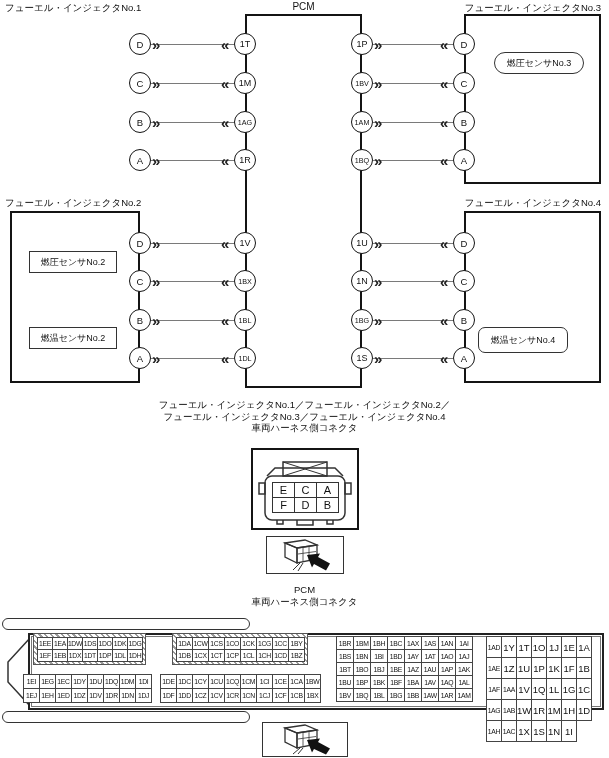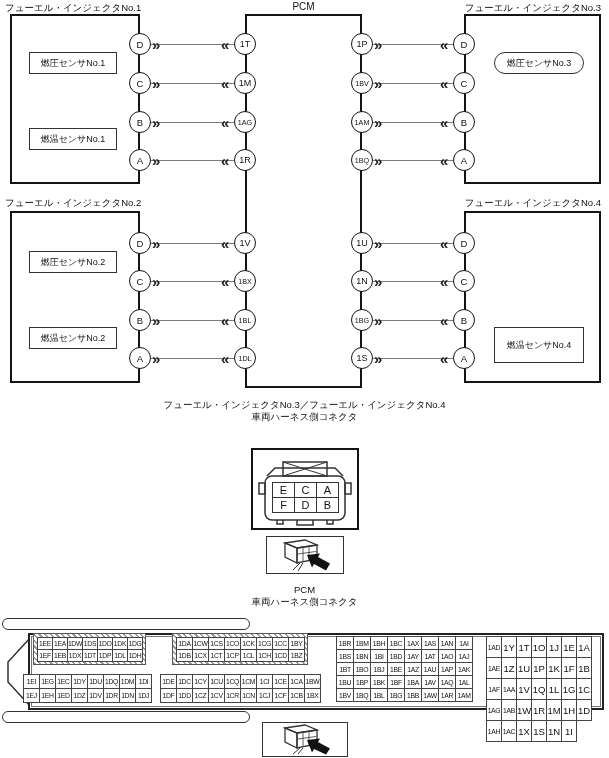--- a/index.html
+++ b/index.html
@@ -49,33 +49,29 @@
 <body>
 
 <div class="stage">
 
   <div class="dev-title" style="left:5px;top:2px;">フューエル・インジェクタNo.1</div>
   <div class="pcm-title">PCM</div>
   <div class="dev-title" style="right:8px;top:2px;">フューエル・インジェクタNo.3</div>
   <div class="dev-title" style="left:5px;top:197px;">フューエル・インジェクタNo.2</div>
   <div class="dev-title" style="right:8px;top:197px;">フューエル・インジェクタNo.4</div>
 
-  <div class="dev-box" style="left:10px;top:14px;width:130px;height:170px;">
-    <div class="sensor-label" style="left:17px;top:36px;width:88px;height:22px;">燃圧センサNo.1</div>
-    <div class="sensor-label" style="left:17px;top:112px;width:88px;height:22px;">燃温センサNo.1</div>
-  </div>
   <div class="dev-box" style="left:464px;top:14px;width:137px;height:170px;">
     <div class="sensor-label" style="left:28px;top:36px;width:90px;height:22px;border-radius:11px;">燃圧センサNo.3</div>
   </div>
   <div class="dev-box" style="left:10px;top:211px;width:130px;height:172px;">
     <div class="sensor-label" style="left:17px;top:38px;width:88px;height:22px;">燃圧センサNo.2</div>
     <div class="sensor-label" style="left:17px;top:114px;width:88px;height:22px;">燃温センサNo.2</div>
   </div>
   <div class="dev-box" style="left:464px;top:211px;width:137px;height:172px;">
-    <div class="sensor-label" style="left:28px;top:114px;width:90px;height:36px;">燃温センサNo.4</div>
+    <div class="sensor-label" style="left:12px;top:114px;width:90px;height:26px;border-radius:7px;">燃温センサNo.4</div>
   </div>
 
   <div class="pcm-box"></div>
 
   <div id="wire-layer">
       <div class="wire" style="left: 151px; top: 44px; width: 83px;"></div>
       <div class="chev" style="left: 152px; top: 36px;">»</div>
       <div class="chev" style="left: 221px; top: 36px;">«</div>
       <div class="pin-c" style="left: 129px; top: 33px; font-size: 9.5px;">D</div>
       <div class="pin-c" style="left: 234px; top: 33px; font-size: 9px;">1T</div>
@@ -150,20 +146,21 @@
       <div class="pin-c" style="left: 453px; top: 309px; font-size: 9.5px;">B</div>
       <div class="pin-c" style="left: 351px; top: 309px; font-size: 7.2px;">1BG</div>
       <div class="wire" style="left: 373px; top: 358px; width: 80px;"></div>
       <div class="chev" style="left: 374px; top: 350px;">»</div>
       <div class="chev" style="left: 440px; top: 350px;">«</div>
       <div class="pin-c" style="left: 453px; top: 347px; font-size: 9.5px;">A</div>
       <div class="pin-c" style="left: 351px; top: 347px; font-size: 9px;">1S</div>
     </div>
 
   <div class="mid-caption">
+    <div>フューエル・インジェクタNo.1／フューエル・インジェクタNo.2／</div>
     <div>フューエル・インジェクタNo.3／フューエル・インジェクタNo.4</div>
     <div>車両ハーネス側コネクタ</div>
   </div>
 
   <div class="conn-fig">
     <svg width="104" height="78" viewBox="0 0 104 78">
       <g fill="none" stroke="#333" stroke-width="1.5">
         <path d="M14,26 L22,18 L82,18 L90,26"></path>
         <rect x="30" y="12" width="44" height="14"></rect>
         <path d="M30,12 L74,26 M74,12 L30,26" stroke-width="1"></path>

